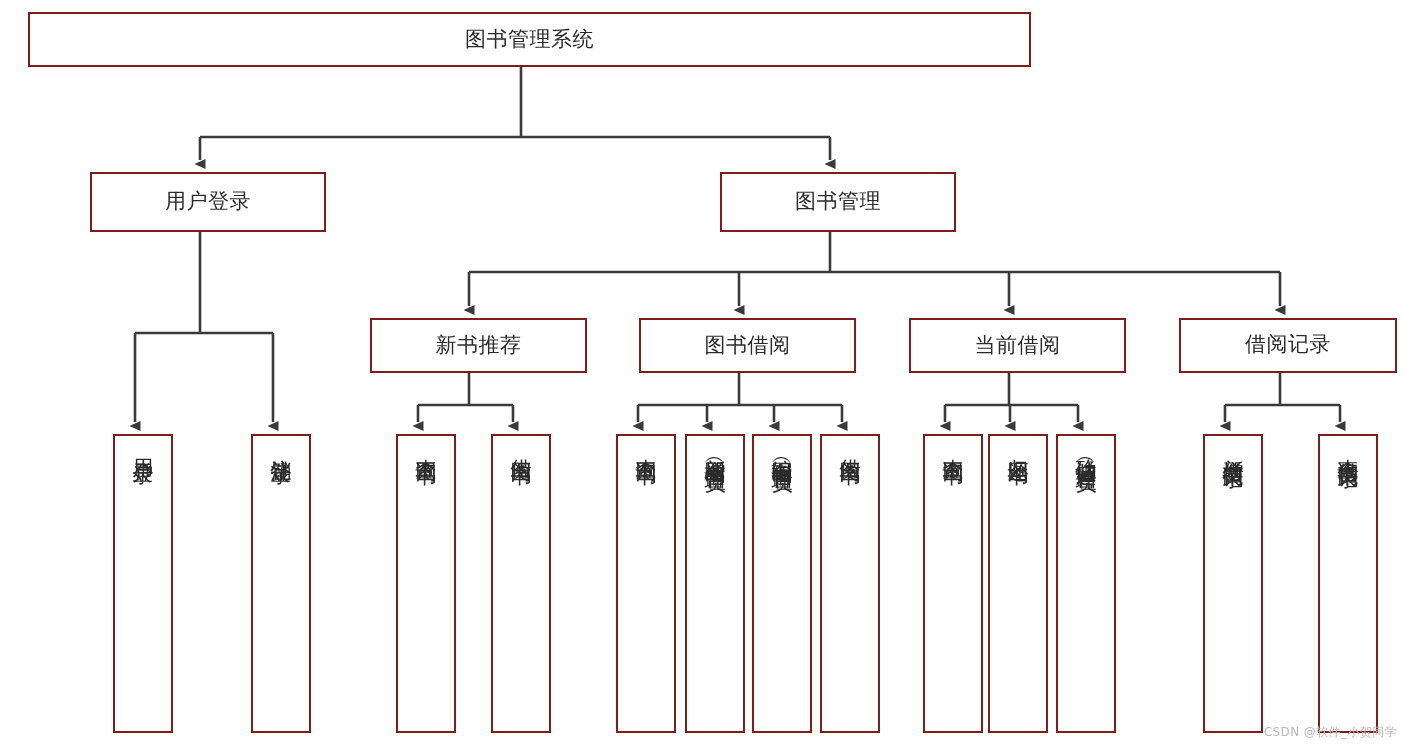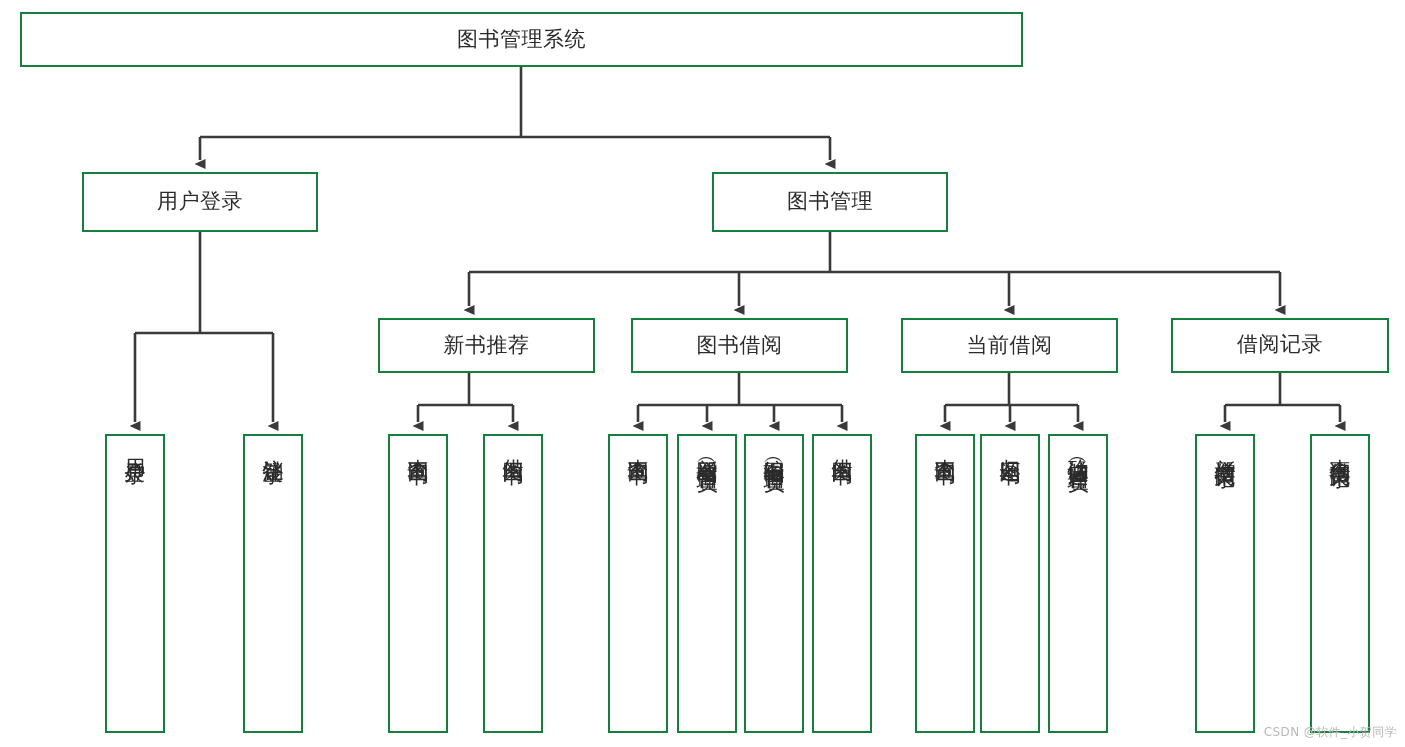--- a/index.html
+++ b/index.html
@@ -21,26 +21,27 @@
     position: absolute;
     left: 0;
     top: 0;
     width: 1405px;
     height: 747px;
   }
   .node {
     position: absolute;
     box-sizing: border-box;
     background: #ffffff;
-    border: 2px solid #15803d;
+    border: 2px solid #7f1d1d;
     display: flex;
     align-items: center;
     justify-content: center;
     color: #2b2b2b;
     z-index: 3;
+    margin-left: 8px;
   }
   .node-label {
     display: block;
     text-align: center;
     line-height: 1.12;
     letter-spacing: 0.5px;
   }
   .horiz .node-label {
     font-size: 21px;
   }
@@ -126,21 +127,21 @@
     <span class="node-label">图书管理系统</span>
   </div>
 
   <div class="node horiz" style="left:82px; top:172px; width:236px; height:60px;">
     <span class="node-label">用户登录</span>
   </div>
   <div class="node horiz" style="left:712px; top:172px; width:236px; height:60px;justify-content:center;">
     <span class="node-label">图书管理</span>
   </div>
 
-  <div class="node horiz" style="left:378px; top:318px; width:217px; height:55px;">
+  <div class="node horiz" style="left:362px; top:318px; width:217px; height:55px;">
     <span class="node-label">新书推荐</span>
   </div>
   <div class="node horiz" style="left:631px; top:318px; width:217px; height:55px;">
     <span class="node-label">图书借阅</span>
   </div>
   <div class="node horiz" style="left:901px; top:318px; width:217px; height:55px;">
     <span class="node-label">当前借阅</span>
   </div>
   <div class="node horiz" style="left:1171px; top:318px; width:218px; height:55px;font-family:Liberation Mono, monospace;">
     <span class="node-label">借阅记录</span>

